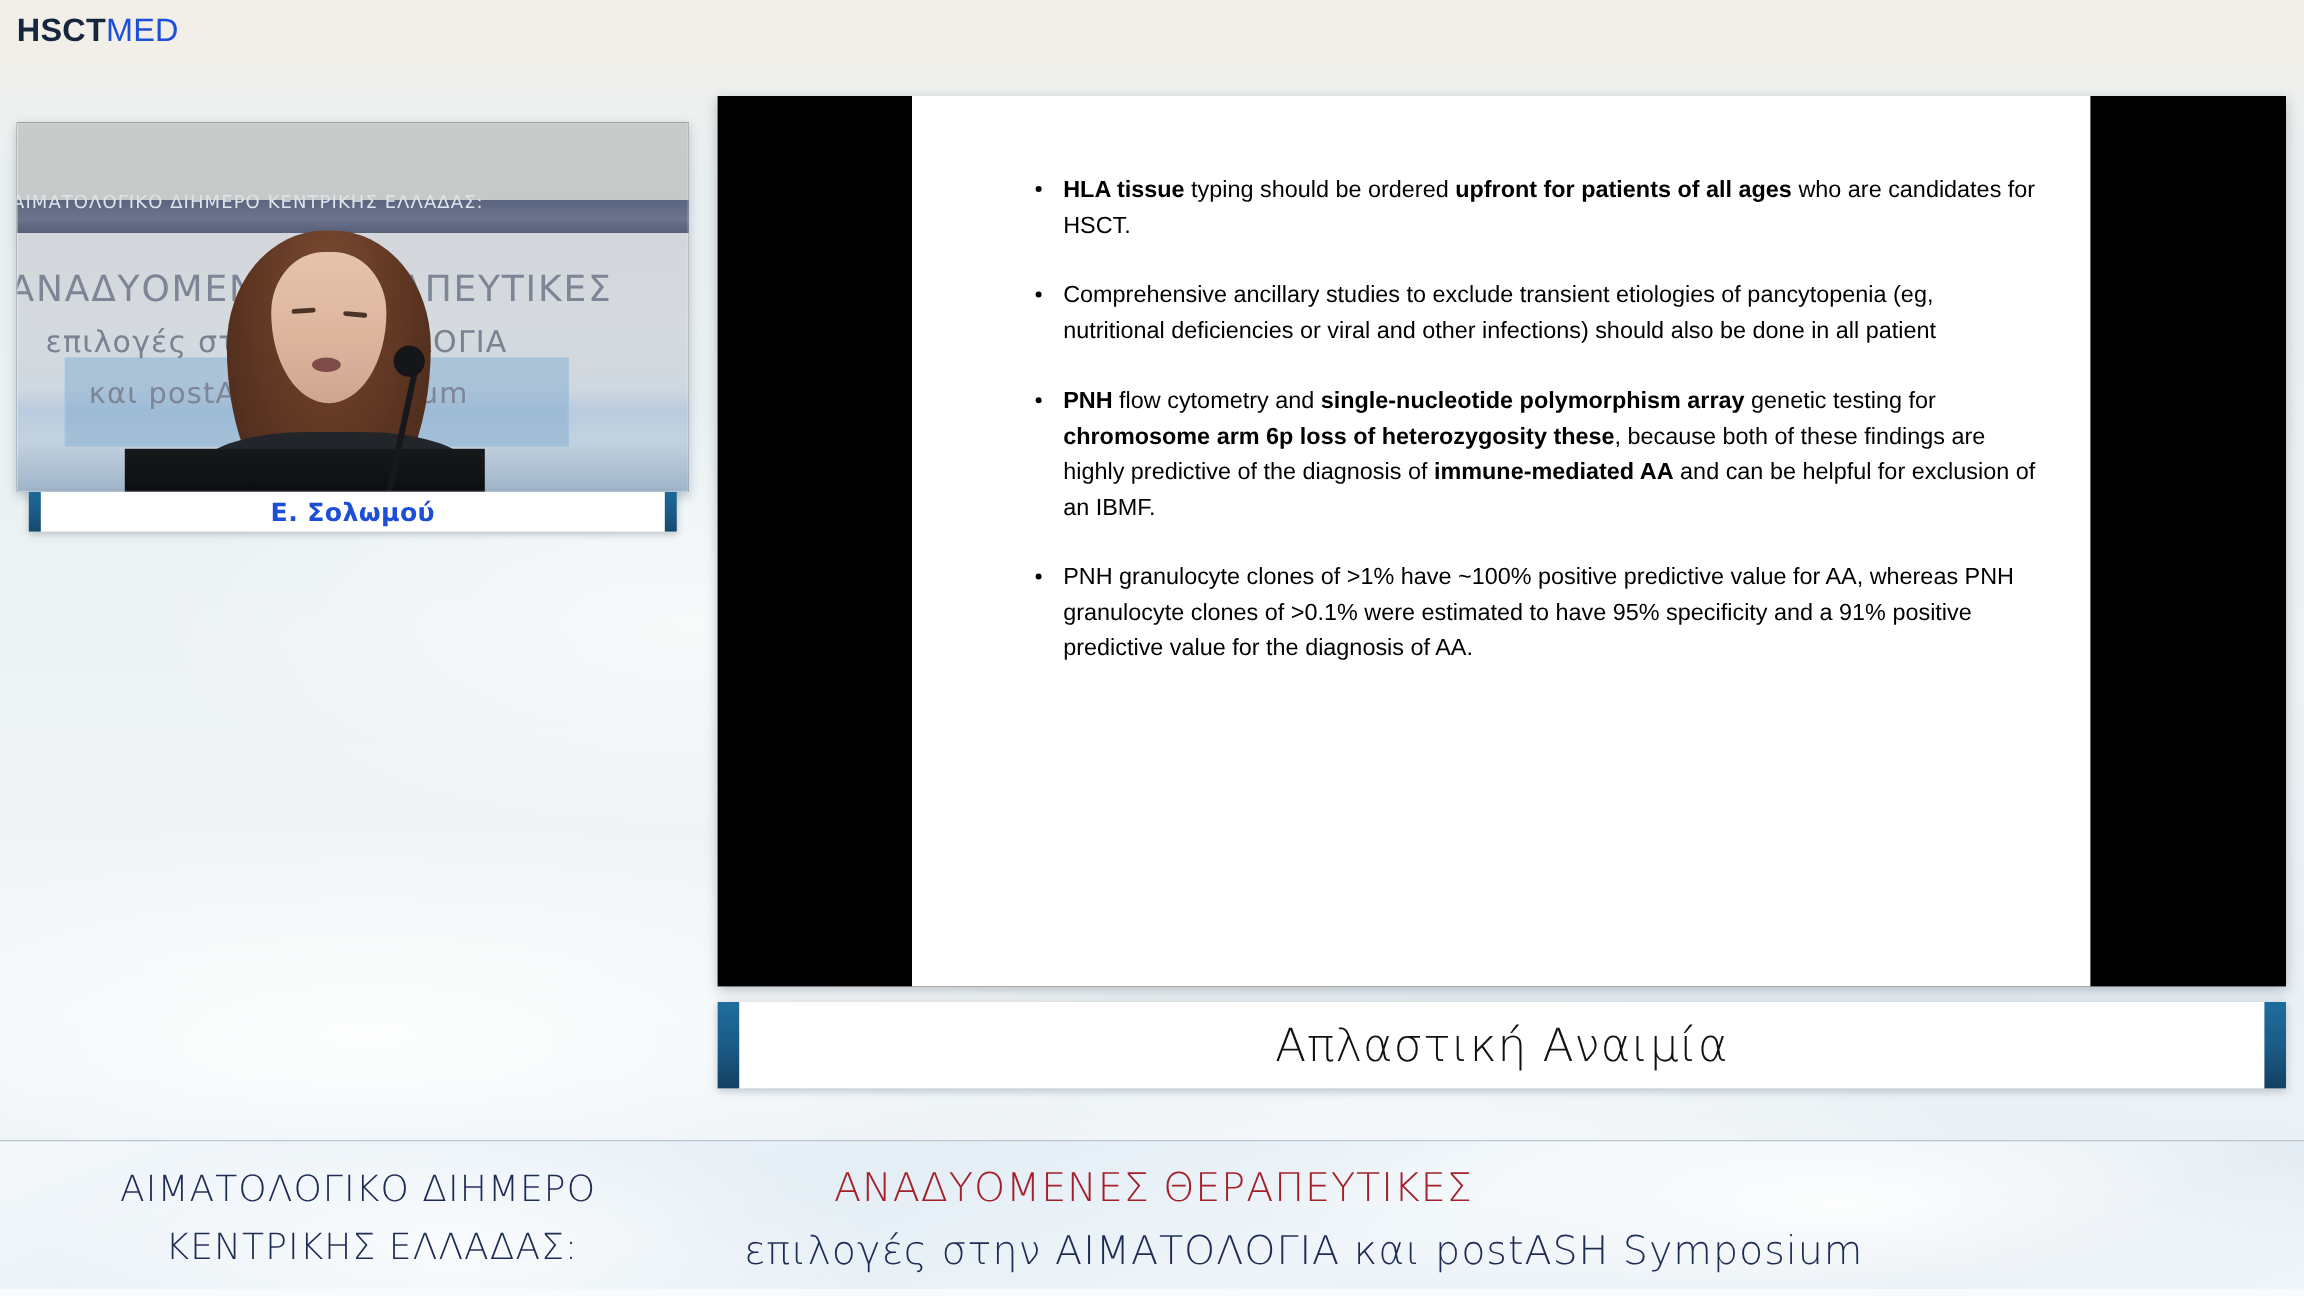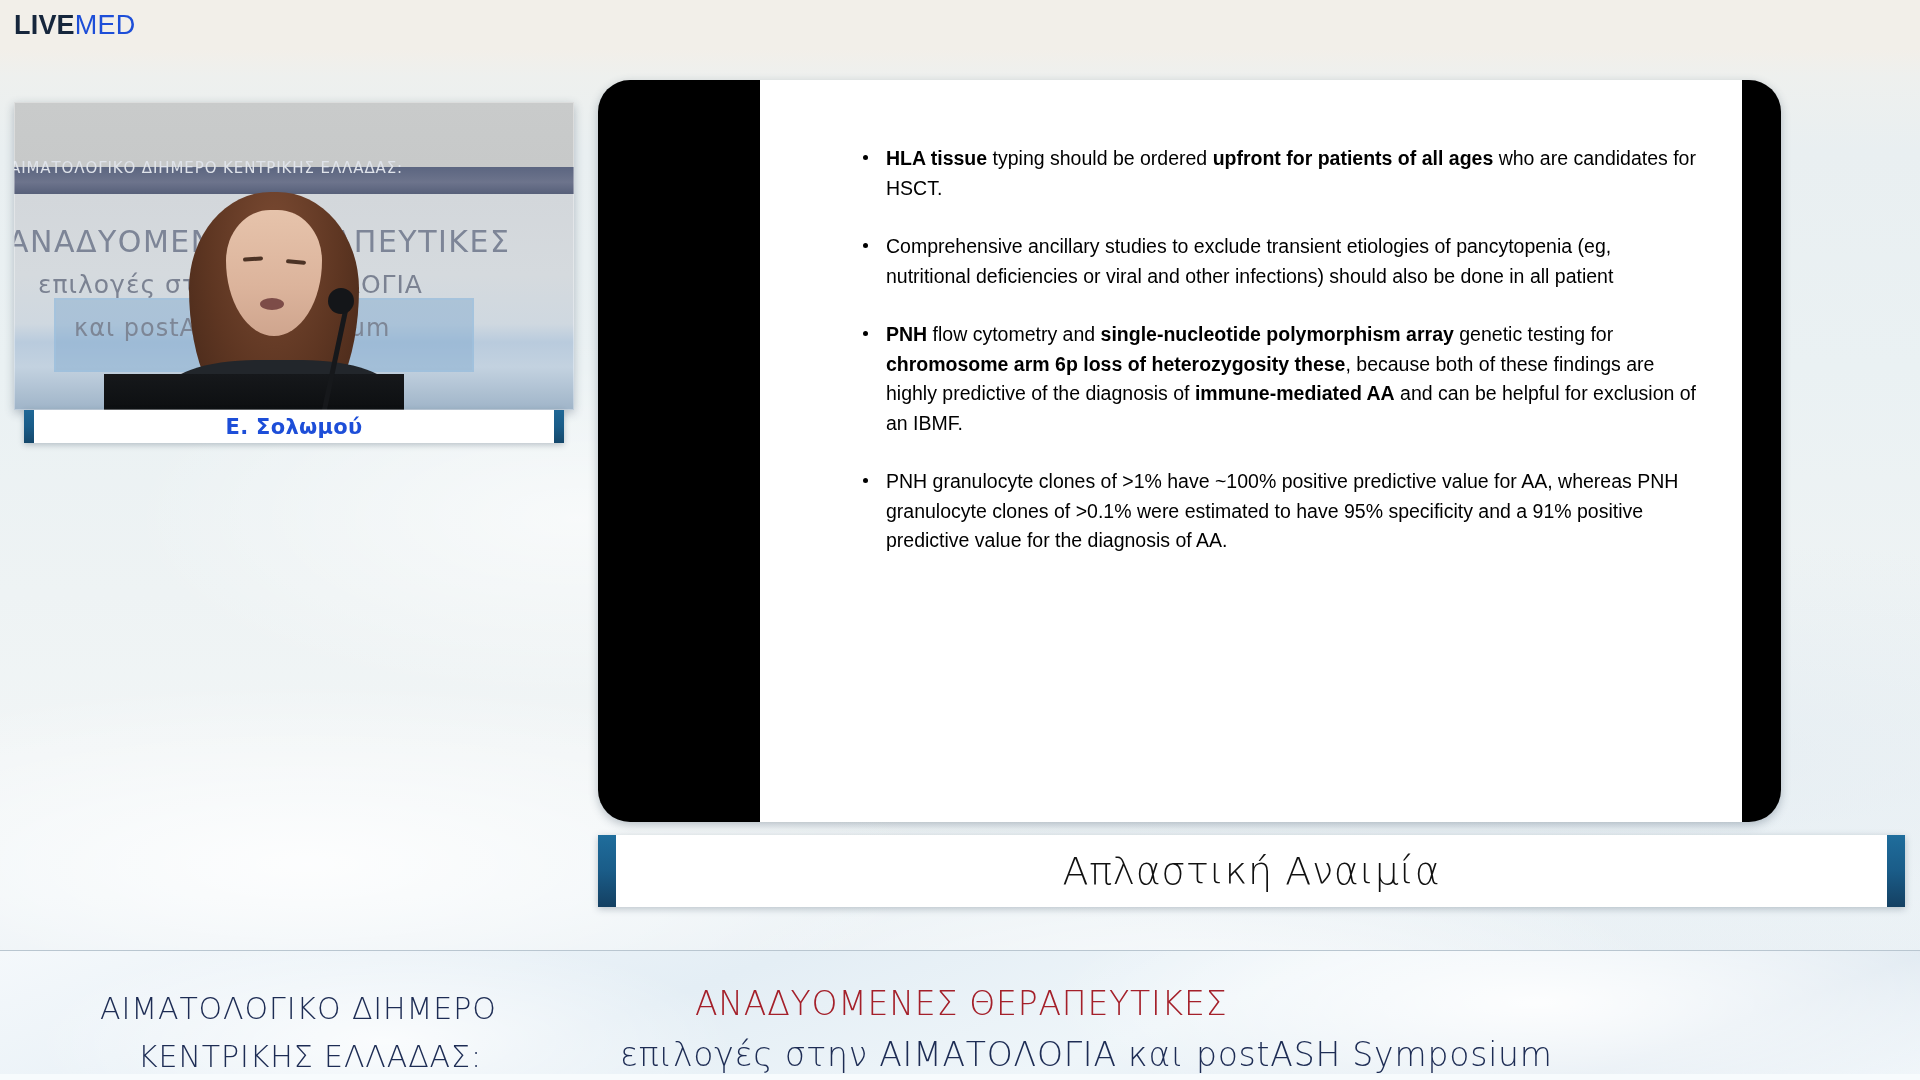--- a/index.html
+++ b/index.html
@@ -191,24 +191,23 @@
     font-size: 21px;
     font-weight: 700;
     color: #1d4ed8;
     letter-spacing: .3px;
   }
 
   
   .slide {
     position: absolute;
     left: 598px; top: 80px;
-    width: 1183px; height: 742px;
+    width: 1307px; height: 742px;
     background: #000000;
     box-shadow: 0 3px 10px rgba(40,60,80,.30);
-    border-radius: 32px;
   }
   .slide-page {
     position: absolute;
     left: 162px; top: 0;
     width: 982px; height: 742px;
     background: #ffffff;
   }
   .slide-body {
     position: absolute;
     left: 100px; top: 64px;
@@ -262,21 +261,21 @@
   .footer {
     position: absolute;
     left: 0; bottom: 0;
     width: 1920px; height: 130px;
     border-top: 1px solid #b9c6d0;
     background:
       radial-gradient(ellipse 700px 180px at 80% 40%, rgba(255,255,255,.9), rgba(255,255,255,0) 70%),
       radial-gradient(ellipse 500px 150px at 20% 70%, rgba(255,255,255,.8), rgba(255,255,255,0) 70%),
       linear-gradient(160deg, #f4f8fb 0%, #e4eef5 35%, #eef5f9 60%, #dfe9f1 85%, #f0f6fa 100%);
     display: flex;
-    align-items: flex-end;
+    align-items: center;
   }
   .footer-left {
     width: 620px;
     padding-left: 100px;
     font-family: "DejaVu Sans", sans-serif;
     font-weight: 300;
     color: #1d2c54;
     font-size: 30px;
     line-height: 1.58;
     letter-spacing: .9px;
@@ -307,21 +306,21 @@
     left: 0; bottom: 0; width: 1920px; height: 6px;
     background: #f7fbfd;
   }
 </style>
 </head>
 <body>
 
 <div class="bg-texture"></div>
 
 <div class="logo">
-  <span class="live">LIVE</span><span class="med">MED</span>
+  <span class="live">HSCT</span><span class="med">MED</span>
 </div>
 
 <div class="video-panel">
   <div class="video-frame">
     <div class="vid-bluebox"></div>
     <div class="vid-line1">ΑΙΜΑΤΟΛΟΓΙΚΟ ΔΙΗΜΕΡΟ ΚΕΝΤΡΙΚΗΣ ΕΛΛΑΔΑΣ:</div>
     <div class="vid-line2">ΑΝΑΔΥΟΜΕΝΕΣ ΘΕΡΑΠΕΥΤΙΚΕΣ</div>
     <div class="vid-line3">επιλογές στην ΑΙΜΑΤΟΛΟΓΙΑ</div>
     <div class="vid-line4">και postASH Symposium</div>
     <div class="presenter-hair"></div>

